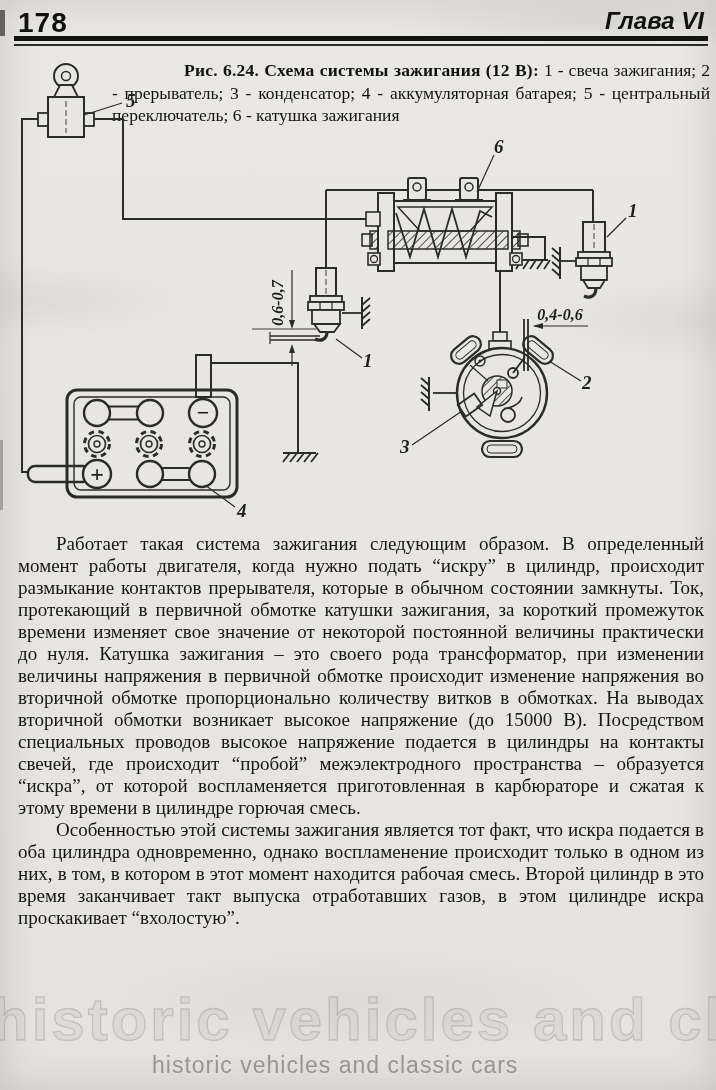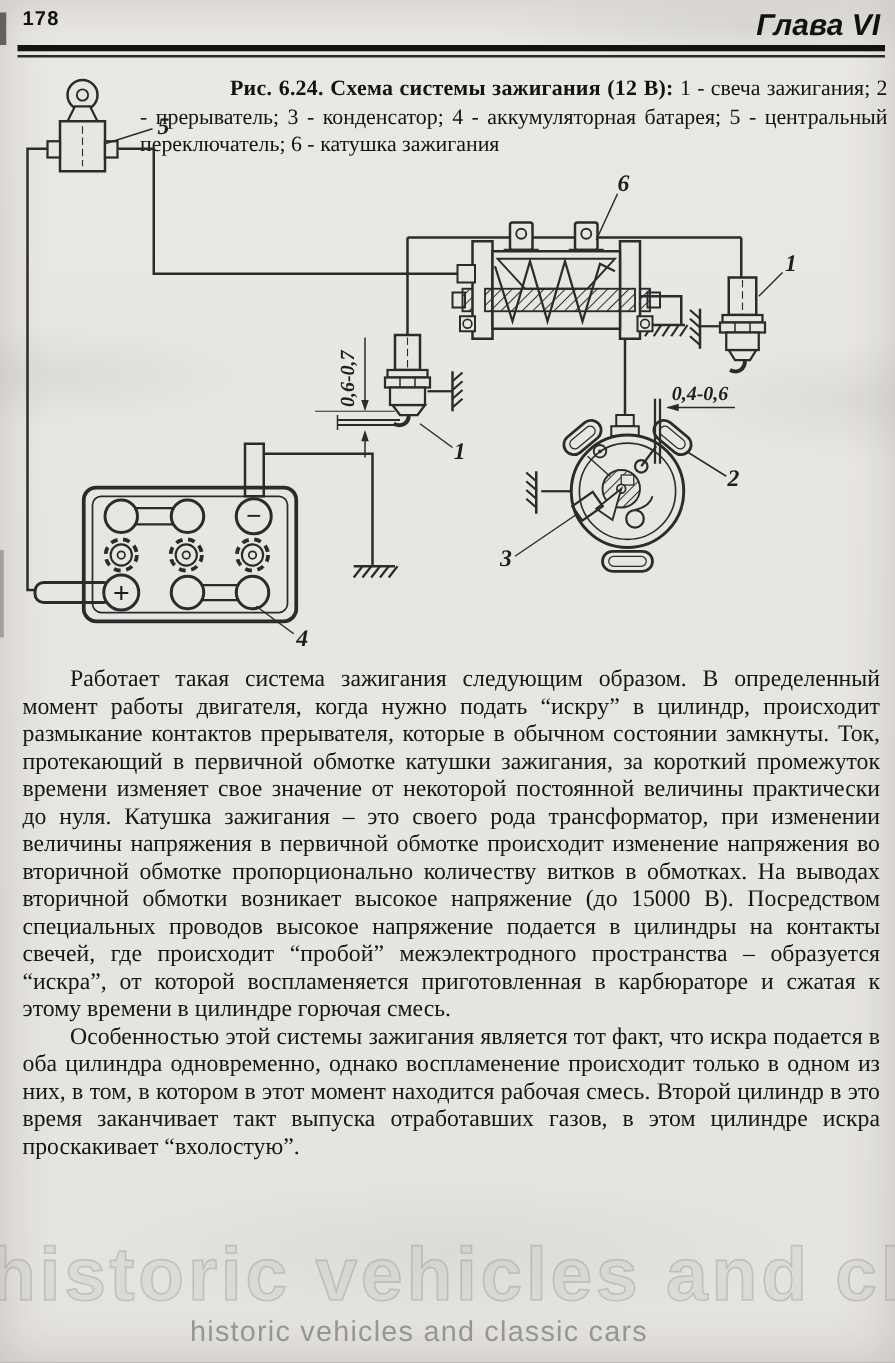--- a/index.html
+++ b/index.html
@@ -11,21 +11,21 @@
       radial-gradient(ellipse 300px 40px at 600px 22px, rgba(0,0,0,0.06), transparent 70%),
       radial-gradient(ellipse 220px 70px at 690px 320px, rgba(0,0,0,0.05), transparent 70%),
       radial-gradient(ellipse 240px 60px at 40px 300px, rgba(0,0,0,0.05), transparent 70%),
       radial-gradient(ellipse 400px 80px at 360px 1000px, rgba(0,0,0,0.04), transparent 70%),
       linear-gradient(#eae8e4, #e5e3df);
     box-shadow: inset 0 0 40px rgba(60,55,50,0.18);
   }
   .pagenum{
     position:absolute;top:7px;left:18px;
     font-family:"Liberation Sans",sans-serif;font-weight:bold;
-    font-size:16px;letter-spacing:1px;color:#111;
+    font-size:28px;letter-spacing:1px;color:#111;
   }
   .chapter{
     position:absolute;top:7px;right:12px;
     font-family:Liberation Sans, sans-serif;font-weight:bold;font-style:italic;
     font-size:24px;color:#111;
   }
   .rule-thick{position:absolute;top:36px;left:14px;right:8px;height:5px;background:#131313;}
   .rule-thin{position:absolute;top:44px;left:14px;right:8px;height:2px;background:#2a2a2a;}
   .caption{
     position:absolute;top:59px;left:112px;width:598px;

